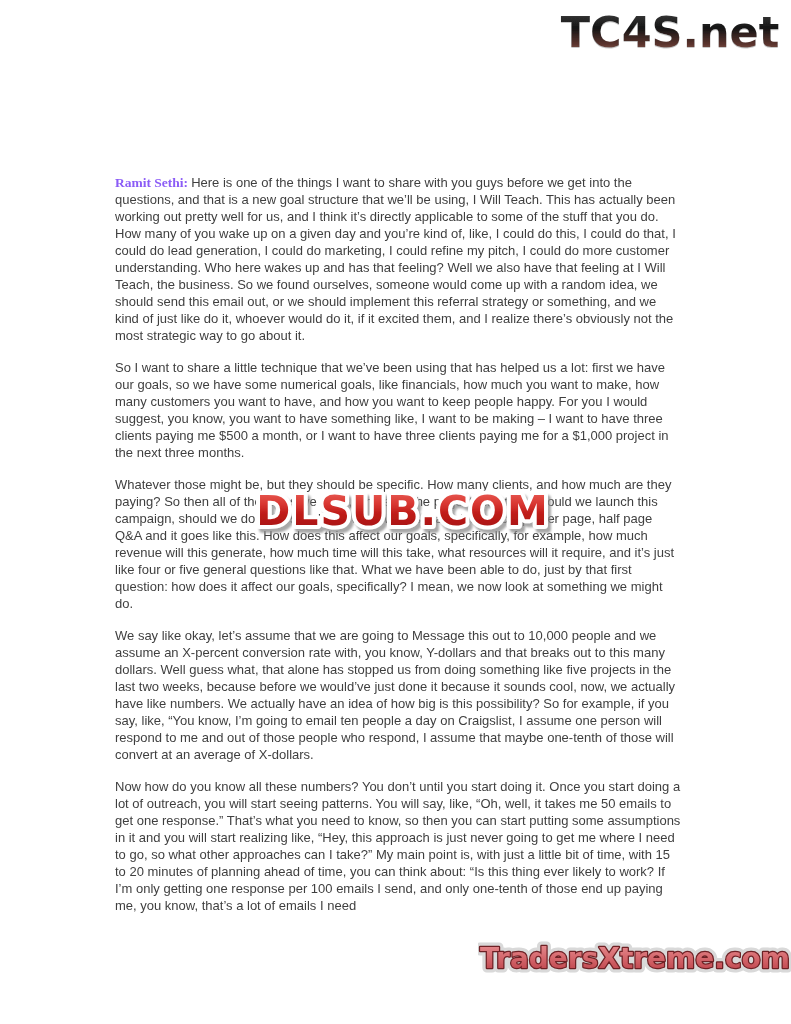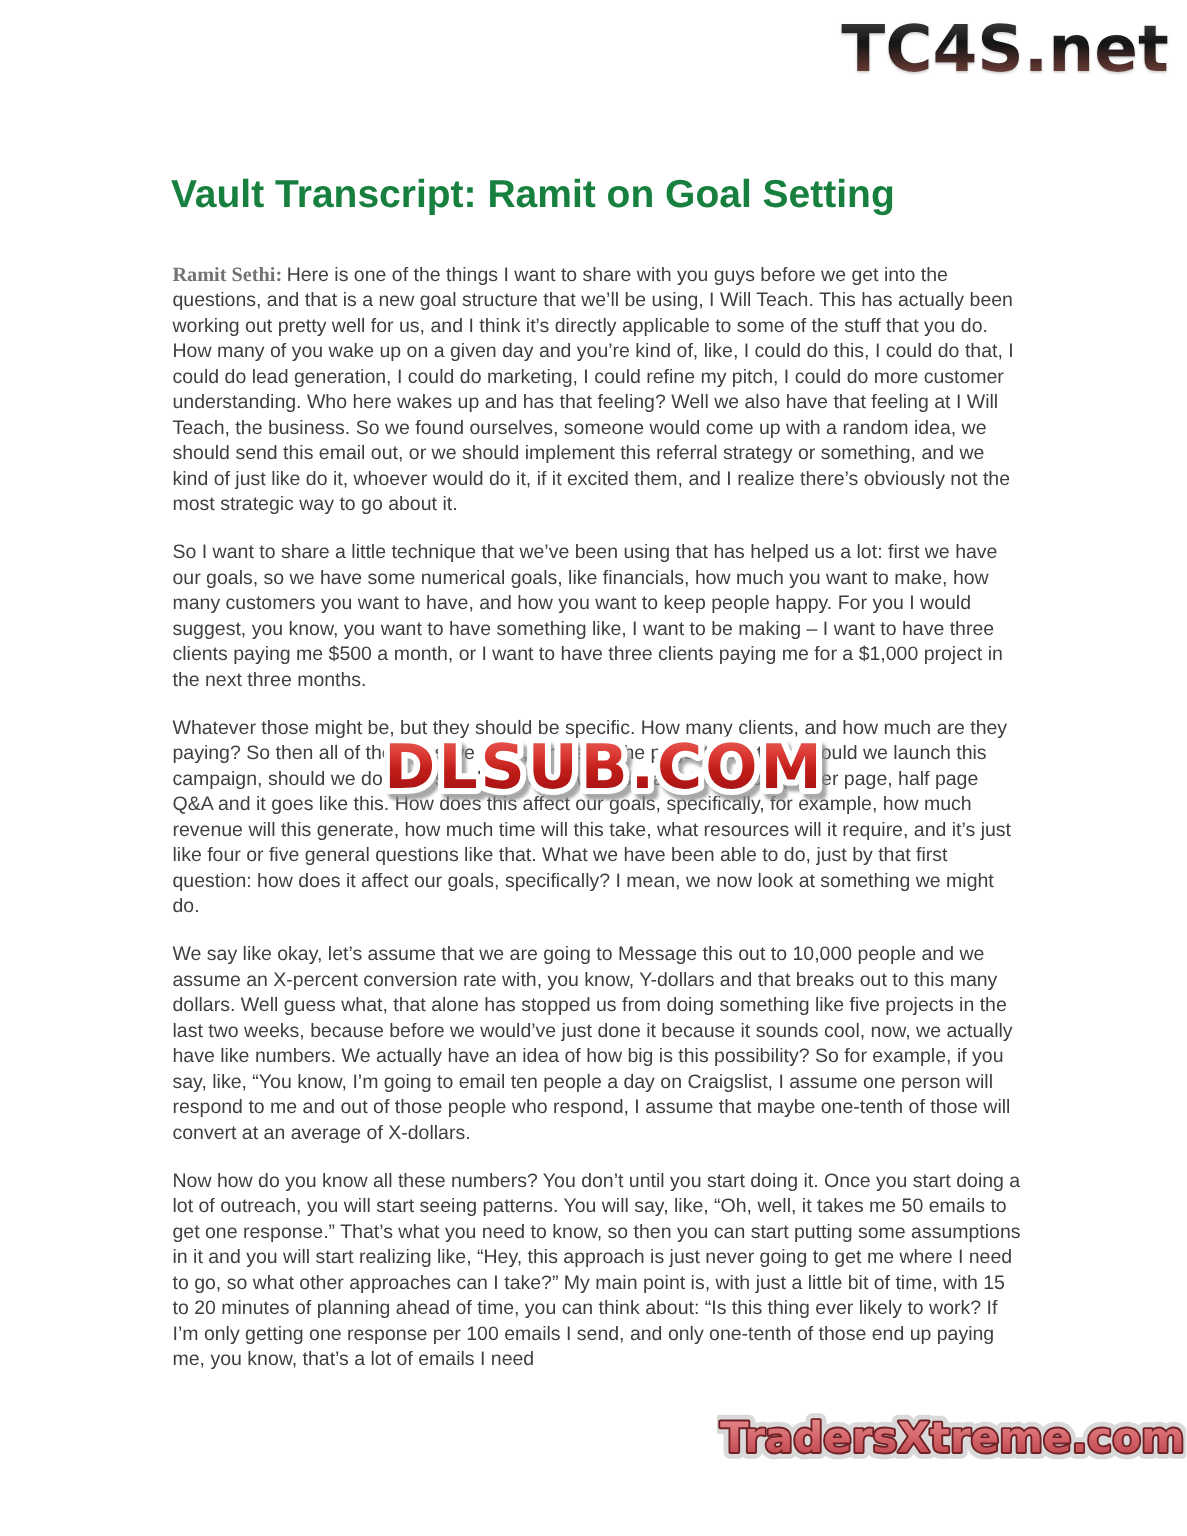--- a/index.html
+++ b/index.html
@@ -17,21 +17,21 @@
     font-weight:bold;font-size:26px;line-height:30px;
     color:#17803f;letter-spacing:0px;
   }
   .content{
     position:absolute;top:174px;left:115px;width:566px;
     font-size:13px;line-height:17px;color:#3f3f3f;
   }
   .content p{margin:0 0 15px 0;}
   .speaker{
     font-family:"Liberation Serif",serif;
-    font-weight:bold;font-size:13.5px;color:#737373;
+    font-weight:bold;font-size:13.5px;color:#8b5cf6;
     margin-right:3px;
   }
   .dlsub-logo{position:absolute;top:477px;left:248px;width:310px;height:64px;}
   .traders-logo{position:absolute;top:932px;left:478px;width:314px;height:48px;}
 </style>
 </head>
 <body>
 
 <div class="page">
 
@@ -45,21 +45,20 @@
           <stop offset="1" stop-color="#a8766a"></stop>
         </linearGradient>
         <filter id="tcshadow" x="-20%" y="-20%" width="140%" height="140%">
           <feDropShadow dx="0" dy="1" stdDeviation="0.6" flood-color="#bbbbbb" flood-opacity="0.8"></feDropShadow>
         </filter>
       </defs>
       <text x="120" y="45" text-anchor="middle" font-family="'DejaVu Sans',sans-serif" font-weight="bold" font-size="43" fill="url(#tcgrad)" filter="url(#tcshadow)">TC4S.net</text>
     </svg>
   </div>
 
-  <h1 class="doc-title">Vault Transcript: Ramit on Goal Setting</h1>
 
   <div class="content">
     <p><span class="speaker">Ramit Sethi:</span><span>Here is one of the things I want to share with you guys before we get into the questions, and that is a new goal structure that we’ll be using, I Will Teach. This has actually been working out pretty well for us, and I think it’s directly applicable to some of the stuff that you do. How many of you wake up on a given day and you’re kind of, like, I could do this, I could do that, I could do lead generation, I could do marketing, I could refine my pitch, I could do more customer understanding. Who here wakes up and has that feeling? Well we also have that feeling at I Will Teach, the business. So we found ourselves, someone would come up with a random idea, we should send this email out, or we should implement this referral strategy or something, and we kind of just like do it, whoever would do it, if it excited them, and I realize there’s obviously not the most strategic way to go about it.</span></p>
     <p>So I want to share a little technique that we’ve been using that has helped us a lot: first we have our goals, so we have some numerical goals, like financials, how much you want to make, how many customers you want to have, and how you want to keep people happy. For you I would suggest, you know, you want to have something like, I want to be making – I want to have three clients paying me $500 a month, or I want to have three clients paying me for a $1,000 project in the next three months.</p>
     <p>Whatever those might be, but they should be specific. How many clients, and how much are they paying? So then all of the ideas we have, whatever the project might be, should we launch this campaign, should we do X, or should we do Y, we just have this quick quarter page, half page Q&amp;A and it goes like this. How does this affect our goals, specifically, for example, how much revenue will this generate, how much time will this take, what resources will it require, and it’s just like four or five general questions like that. What we have been able to do, just by that first question: how does it affect our goals, specifically? I mean, we now look at something we might do.</p>
     <p>We say like okay, let’s assume that we are going to Message this out to 10,000 people and we assume an X-percent conversion rate with, you know, Y-dollars and that breaks out to this many dollars. Well guess what, that alone has stopped us from doing something like five projects in the last two weeks, because before we would’ve just done it because it sounds cool, now, we actually have like numbers. We actually have an idea of how big is this possibility? So for example, if you say, like, “You know, I’m going to email ten people a day on Craigslist, I assume one person will respond to me and out of those people who respond, I assume that maybe one-tenth of those will convert at an average of X-dollars.</p>
     <p>Now how do you know all these numbers? You don’t until you start doing it. Once you start doing a lot of outreach, you will start seeing patterns. You will say, like, “Oh, well, it takes me 50 emails to get one response.” That’s what you need to know, so then you can start putting some assumptions in it and you will start realizing like, “Hey, this approach is just never going to get me where I need to go, so what other approaches can I take?” My main point is, with just a little bit of time, with 15 to 20 minutes of planning ahead of time, you can think about: “Is this thing ever likely to work? If I’m only getting one response per 100 emails I send, and only one-tenth of those end up paying me, you know, that’s a lot of emails I need</p>
   </div>
 
   <div class="dlsub-logo">

